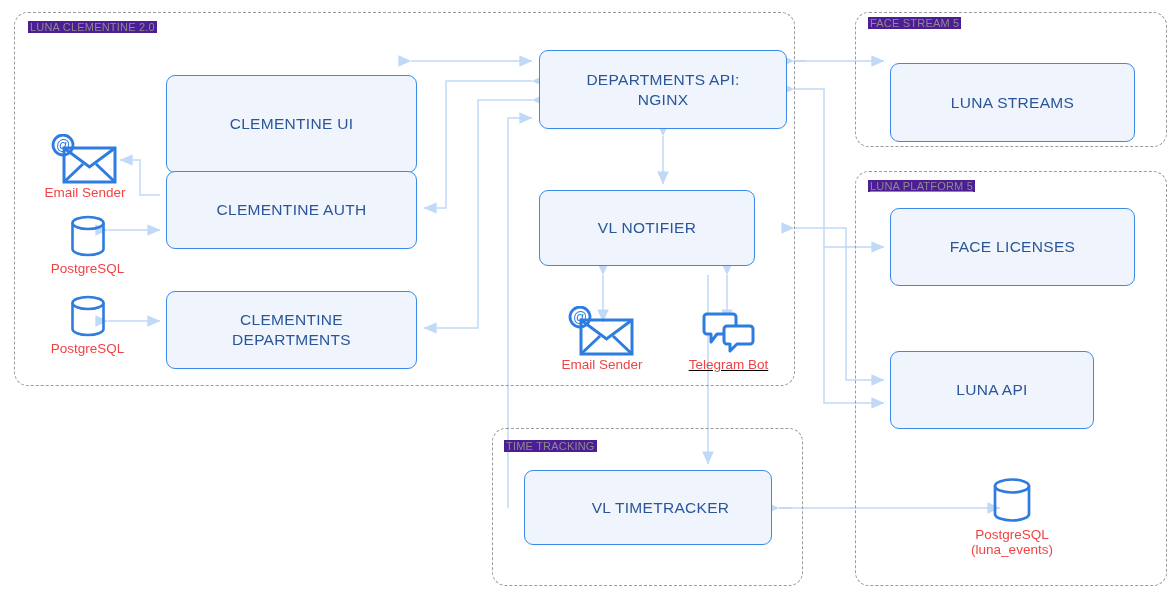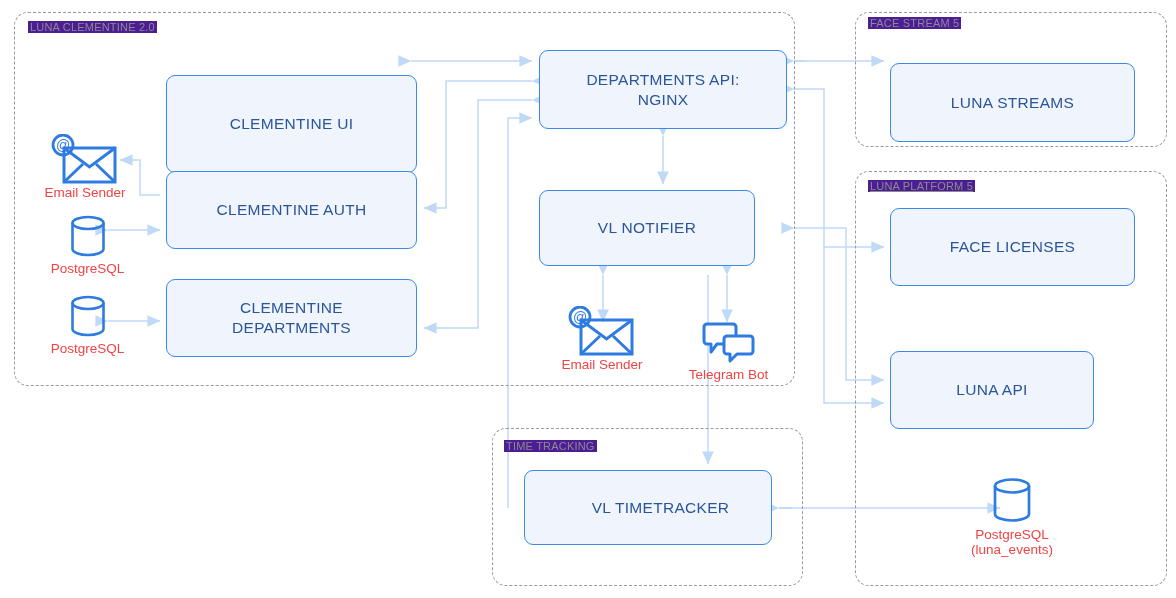--- a/index.html
+++ b/index.html
@@ -138,21 +138,21 @@
   <div class="group" style="left:855px; top:171px; width:312px; height:415px;"></div>
   <div class="group-label" style="left:868px; top:180px;text-decoration:underline;">LUNA PLATFORM 5</div>
 
   <div class="group" style="left:492px; top:428px; width:311px; height:158px;"></div>
   <div class="group-label" style="left:504px; top:440px;text-align:right;">TIME TRACKING</div>
 
   <div class="node" style="left:166px; top:51px; width:251px; height:98px;margin-top:24px;">CLEMENTINE UI</div>
 
   <div class="node" style="left:166px; top:171px; width:251px; height:78px;">CLEMENTINE AUTH</div>
 
-  <div class="node" style="left:166px; top:279px; width:251px; height:78px; white-space:pre-line;">CLEMENTINE
+  <div class="node" style="left:166px; top:291px; width:251px; height:78px; white-space:pre-line;">CLEMENTINE
 DEPARTMENTS</div>
 
   <div class="node" style="left:539px; top:50px; width:248px; height:79px; white-space:pre-line;">DEPARTMENTS API:
 NGINX</div>
 
   <div class="node" style="left:539px; top:190px; width:216px; height:76px;">VL NOTIFIER</div>
 
   <div class="node" style="left:890px; top:50px; width:245px; height:79px;margin-top:13px;">LUNA STREAMS</div>
 
   <div class="node" style="left:890px; top:208px; width:245px; height:78px;">FACE LICENSES</div>
@@ -208,21 +208,21 @@
           <path d="M15,14 L40.5,33 L66,14"></path>
           <path d="M15,48 L34,30 M66,48 L47,30"></path>
           <circle cx="14" cy="11" r="10" stroke-width="2.8"></circle>
         </g>
         <text x="14" y="16" font-family="Liberation Sans, sans-serif" font-size="14" fill="#2f7ce0" text-anchor="middle">@</text>
       </svg>
     </span>
     <span class="icon-caption">Email Sender</span>
   </div>
 
-  <div class="icon-node" style="left:680px; top:320px; width:97px;">
+  <div class="icon-node" style="left:680px; top:310px; width:97px;text-decoration:underline;">
     <span class="icon-art">
       <svg width="64" height="46" viewBox="0 0 64 46">
         <g fill="#ffffff" stroke="#2f7ce0" stroke-width="3" stroke-linejoin="round">
           <path d="M10,4 L36,4 A3,3 0 0 1 39,7 L39,21 A3,3 0 0 1 36,24 L20,24 L14,32 L14,24 L10,24 A3,3 0 0 1 7,21 L7,7 A3,3 0 0 1 10,4 z"></path>
           <path d="M30,16 L53,16 A3,3 0 0 1 56,19 L56,31 A3,3 0 0 1 53,34 L40,34 L33,41 L33,34 L30,34 A3,3 0 0 1 27,31 L27,19 A3,3 0 0 1 30,16 z"></path>
         </g>
       </svg>
     </span>
     <span class="icon-caption">Telegram Bot</span>
   </div>

